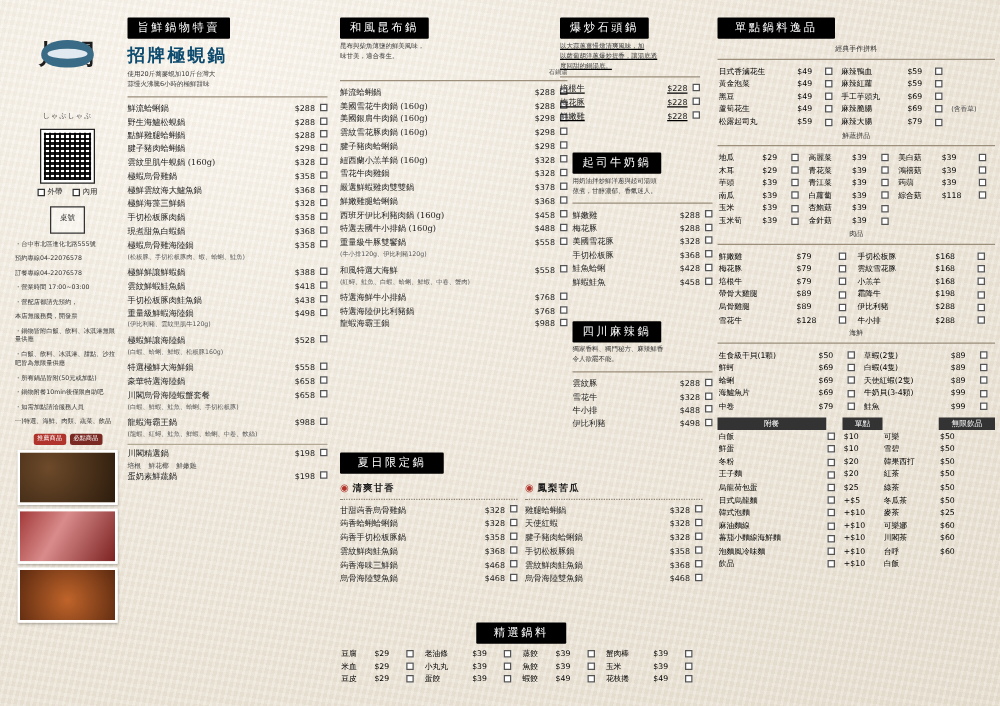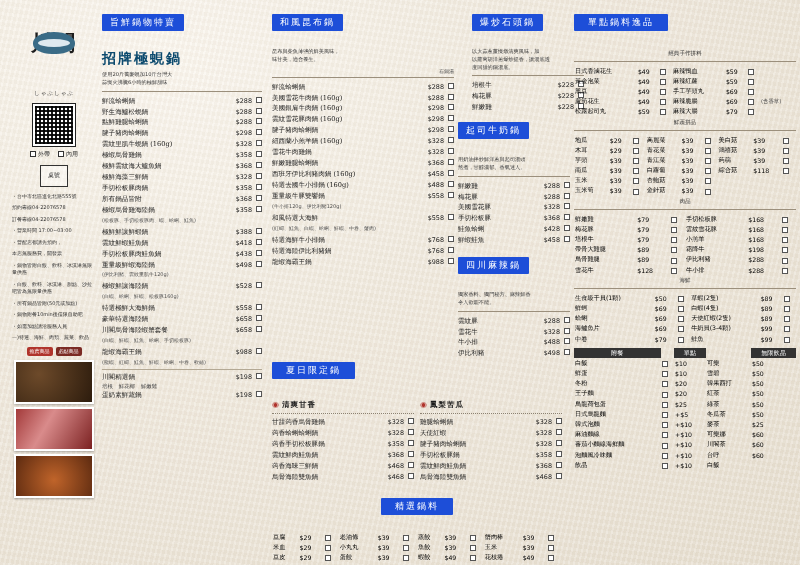--- a/index.html
+++ b/index.html
@@ -75,23 +75,23 @@
   .tag{font-size:5px;background:#b0342c;color:#fff;border-radius:2px;padding:1px 3px;}
   .tag.dark{background:#7b2a23;}
   .photo{width:80px;height:44px;margin:3px auto;border:2px solid #fff;box-shadow:0 1px 2px rgba(0,0,0,.3);}
   .p1{background:radial-gradient(circle at 30% 30%,#6d4a2a,#2d1c0d);}
   .p2{background:linear-gradient(120deg,#a33a3a,#d98b8b 40%,#7c2222);}
   .p3{background:radial-gradient(circle at 50% 60%,#c0642a,#5c2a10),linear-gradient(0deg,#7a3b16,#c87a3a);}
 
   
   .sec{position:absolute;}
   .sec-banner{
-    display:inline-block;background:#1d4ed8;color:#fff;
+    display:inline-block;background:#000000;color:#fff;
     font-family:"DejaVu Serif","Liberation Serif",serif;
-    font-size:9px;letter-spacing:2px;padding:2px 8px;margin-bottom:17px;
+    font-size:9px;letter-spacing:2px;padding:2px 8px;margin-bottom:3px;
     border-radius:1px;
   }
   .sec-banner.wide{padding:2px 14px;}
   .sec-title{
     font-family:"DejaVu Serif","Liberation Serif",serif;
     font-size:14px;font-weight:bold;letter-spacing:2px;color:#0c4a6e;margin:2px 0 3px;
   }
   .sec-note{font-size:5.2px;line-height:1.5;color:#3a3a3a;margin:0 0 4px;}
   .divider{height:1px;background:#9b8f7c;margin:3px 0 4px;}
   .dotline{height:0;border-top:1px dotted #8d8373;margin:3px 0;}
@@ -231,21 +231,21 @@
           <span class="pr">$328</span>
           <span class="cb"></span>
         </div>
       <div class="item">
           <span class="nm">手切松板豚肉鍋</span>
           <span class="fill"></span>
           <span class="pr">$358</span>
           <span class="cb"></span>
         </div>
       <div class="item">
-          <span class="nm">所有鍋品皆附</span>
+          <span class="nm">現煮甜魚白蝦鍋</span>
           <span class="fill"></span>
           <span class="pr">$368</span>
           <span class="cb"></span>
         </div>
       <div class="item">
           <span class="nm">極蝦烏骨雞海陸鍋</span>
           <span class="fill"></span>
           <span class="pr">$358</span>
           <span class="cb"></span>
         </div>
@@ -374,20 +374,26 @@
           <span class="pr">$328</span>
           <span class="cb"></span>
         </div>
       <div class="item">
           <span class="nm">雪花牛肉雞鍋</span>
           <span class="fill"></span>
           <span class="pr">$328</span>
           <span class="cb"></span>
         </div>
       <div class="item">
+          <span class="nm">嚴選鮮蝦雞肉雙雙鍋</span>
+          <span class="fill"></span>
+          <span class="pr">$378</span>
+          <span class="cb"></span>
+        </div>
+      <div class="item">
           <span class="nm">鮮嫩雞腿蛤蜊鍋</span>
           <span class="fill"></span>
           <span class="pr">$368</span>
           <span class="cb"></span>
         </div>
       <div class="item">
           <span class="nm">西班牙伊比利豬肉鍋 (160g)</span>
           <span class="fill"></span>
           <span class="pr">$458</span>
           <span class="cb"></span>
@@ -426,21 +432,21 @@
         </div>
       <div class="item">
           <span class="nm">龍蝦海霸王鍋</span>
           <span class="fill"></span>
           <span class="pr">$988</span>
           <span class="cb"></span>
         </div>
     </div>
   </div>
 
-  <div class="sec" style="left:472px;top:10px;width:112px;">
+  <div class="sec" style="left:448px;top:10px;width:112px;text-decoration:underline;">
     <div class="sec-banner">爆炒石頭鍋</div>
     <div class="sec-note" style="white-space:pre-line;">以大蒜蔥薑慢燉清爽風味，加
 以蘿蔔胡洋蔥爆炒提香，讓湯底透
 度回甜的鍋湯底。</div>
     <div class="divider"></div>
     <div class="items">
       <div class="item">
           <span class="nm">培根牛</span>
           <span class="fill"></span>
           <span class="pr">$228</span>

